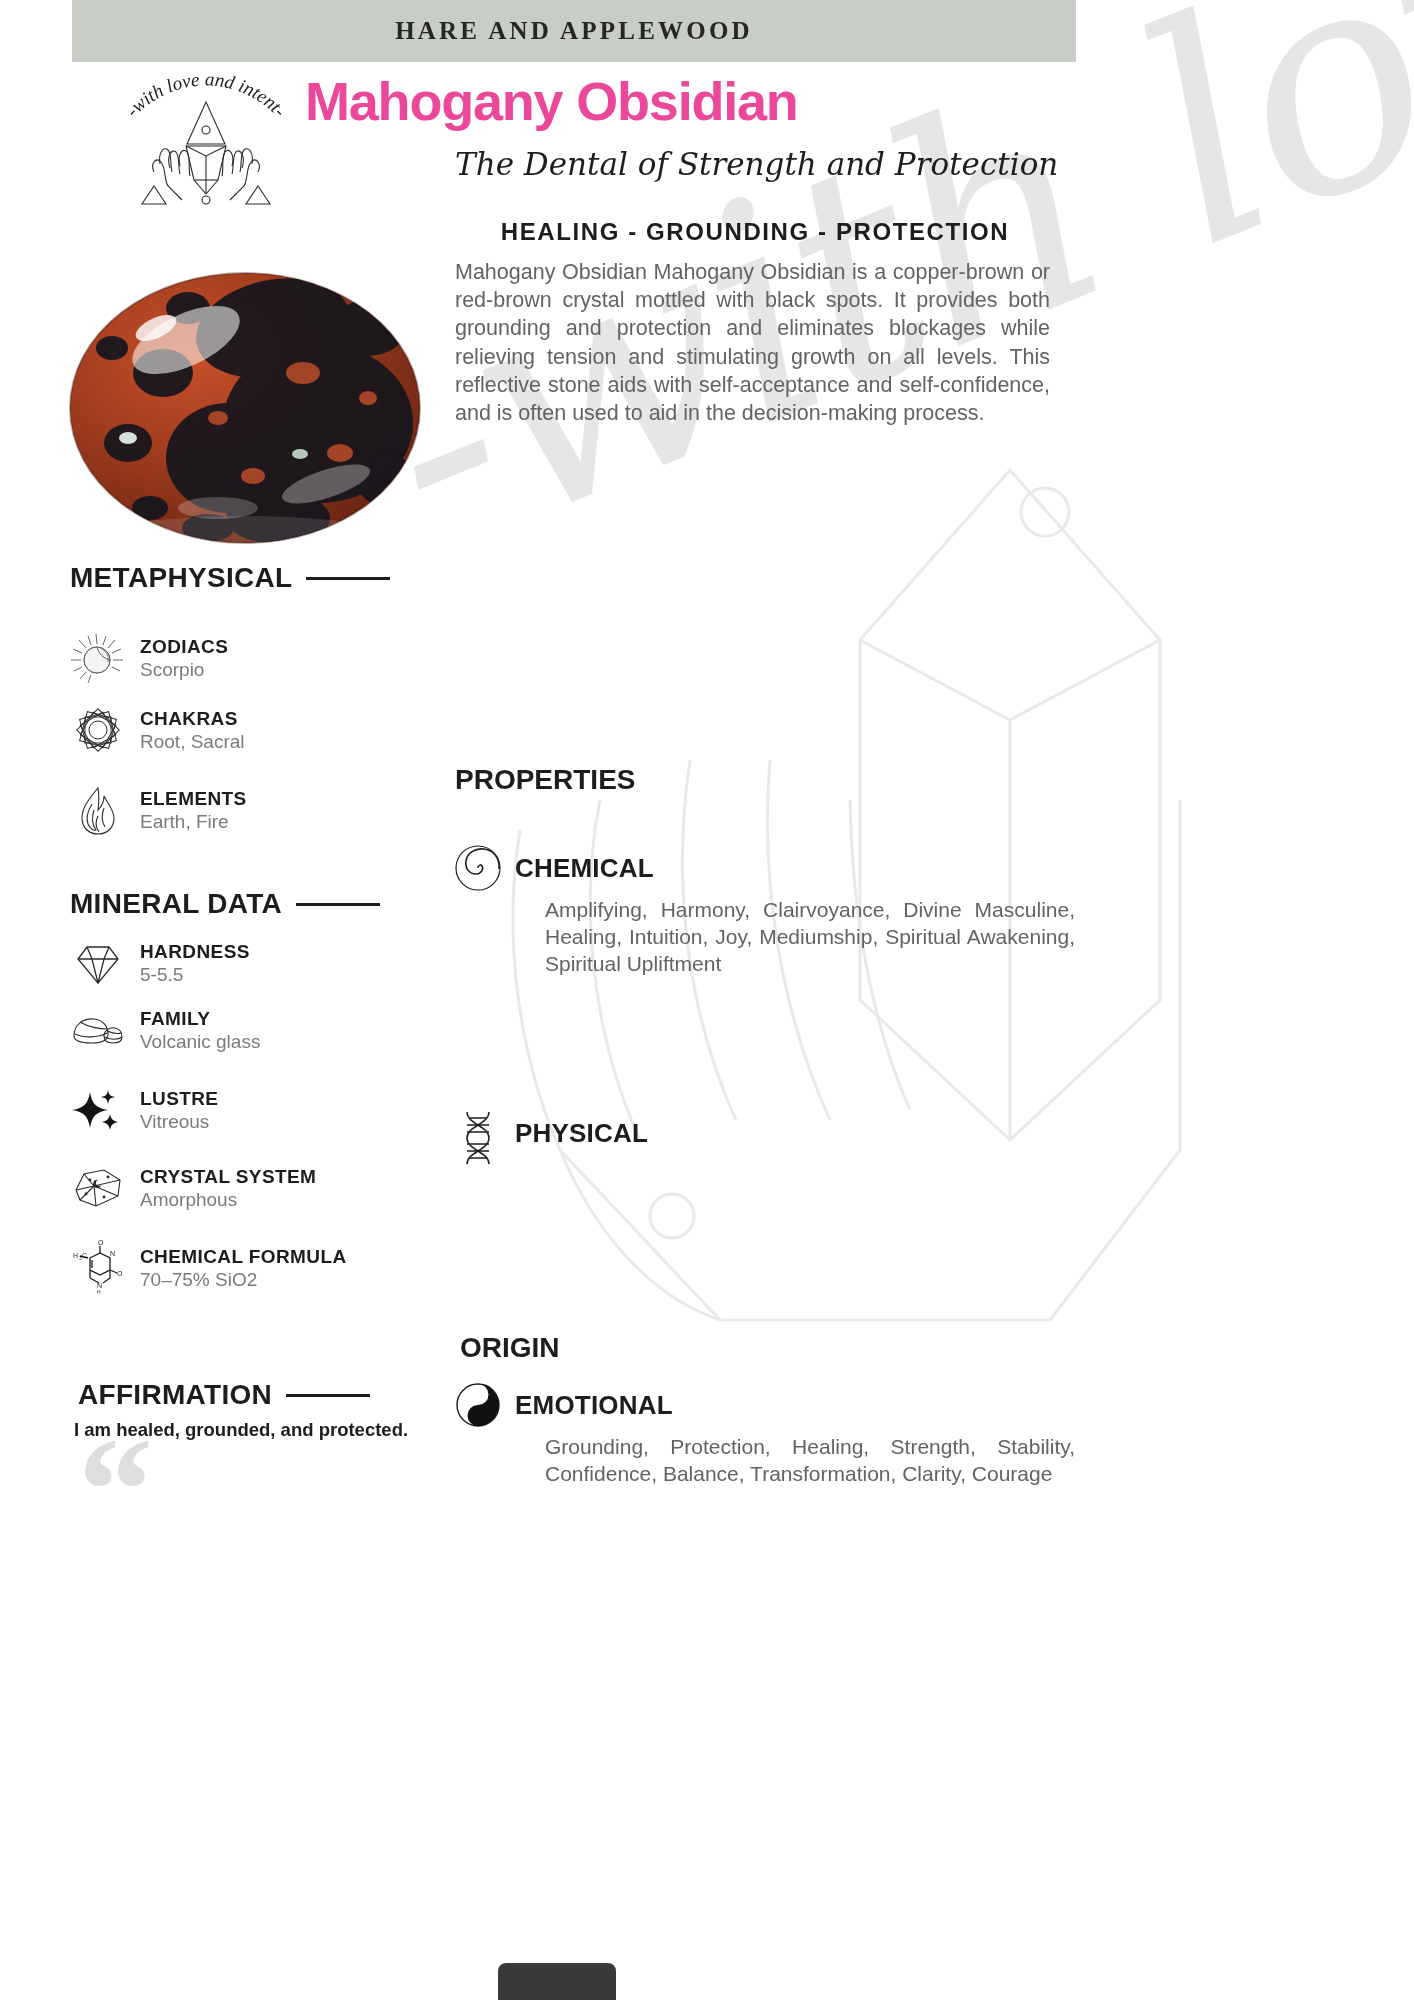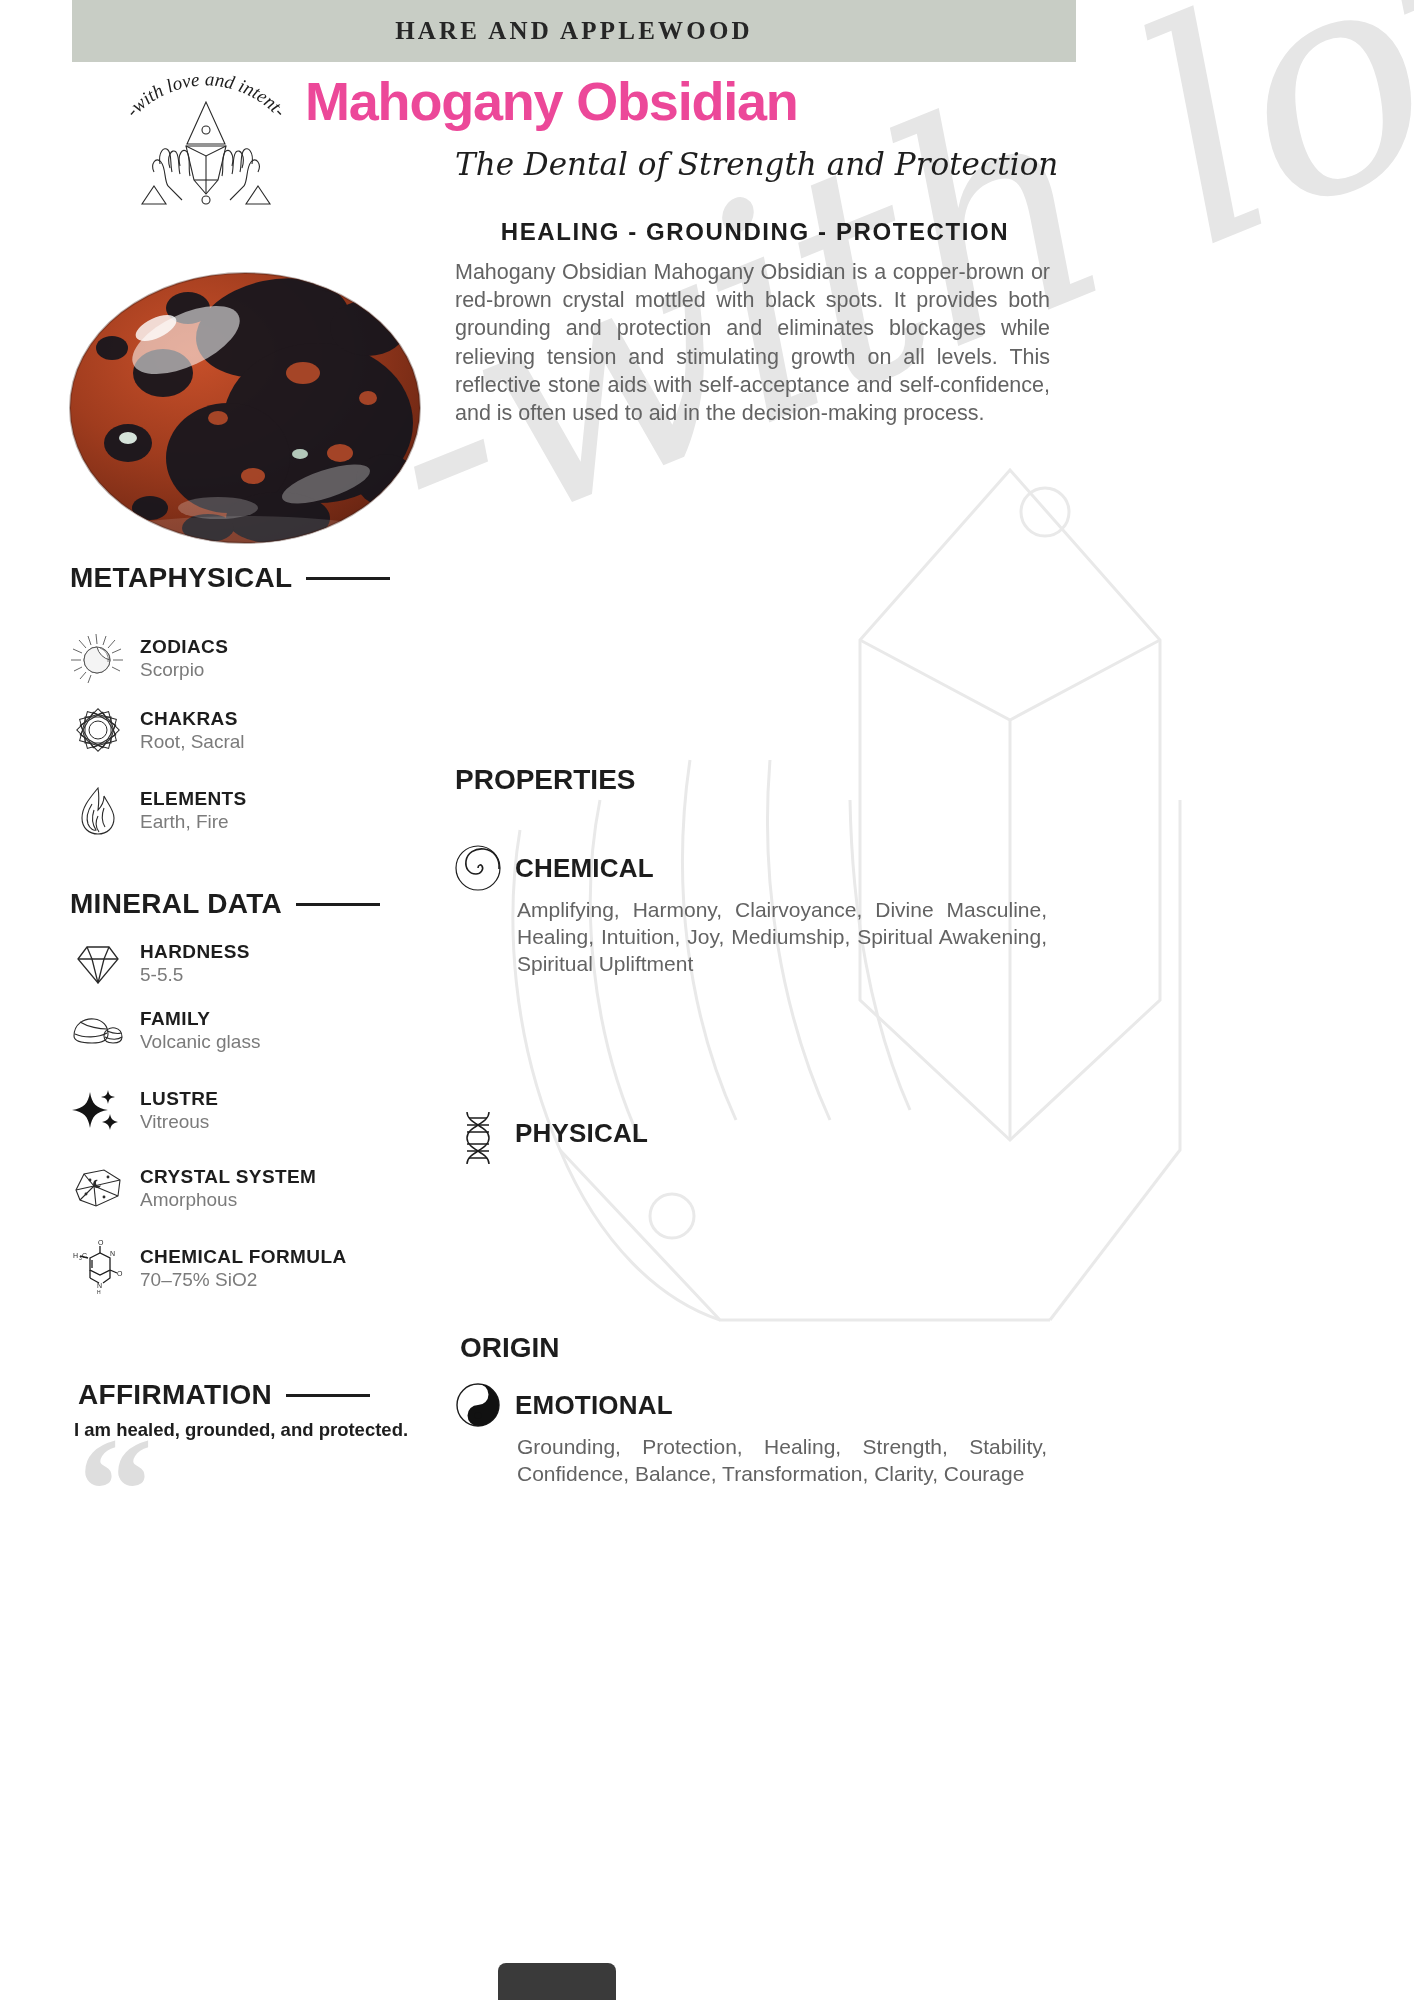--- a/index.html
+++ b/index.html
@@ -184,21 +184,21 @@
     margin-bottom: 5px;
   }
   .prop .ph .ico { width: 46px; height: 46px; flex: 0 0 46px; }
   .prop .ph .t {
     font-size: 26px;
     font-weight: 700;
     color: #1d1d1d;
     letter-spacing: 0.2px;
   }
   .prop .body {
-    margin-left: 62px;
+    margin-left: 90px;
     width: 530px;
     font-size: 21px;
     line-height: 27px;
     color: #636363;
     text-align: justify;
   }
 
   
   .aff-quote {
     position: absolute;

